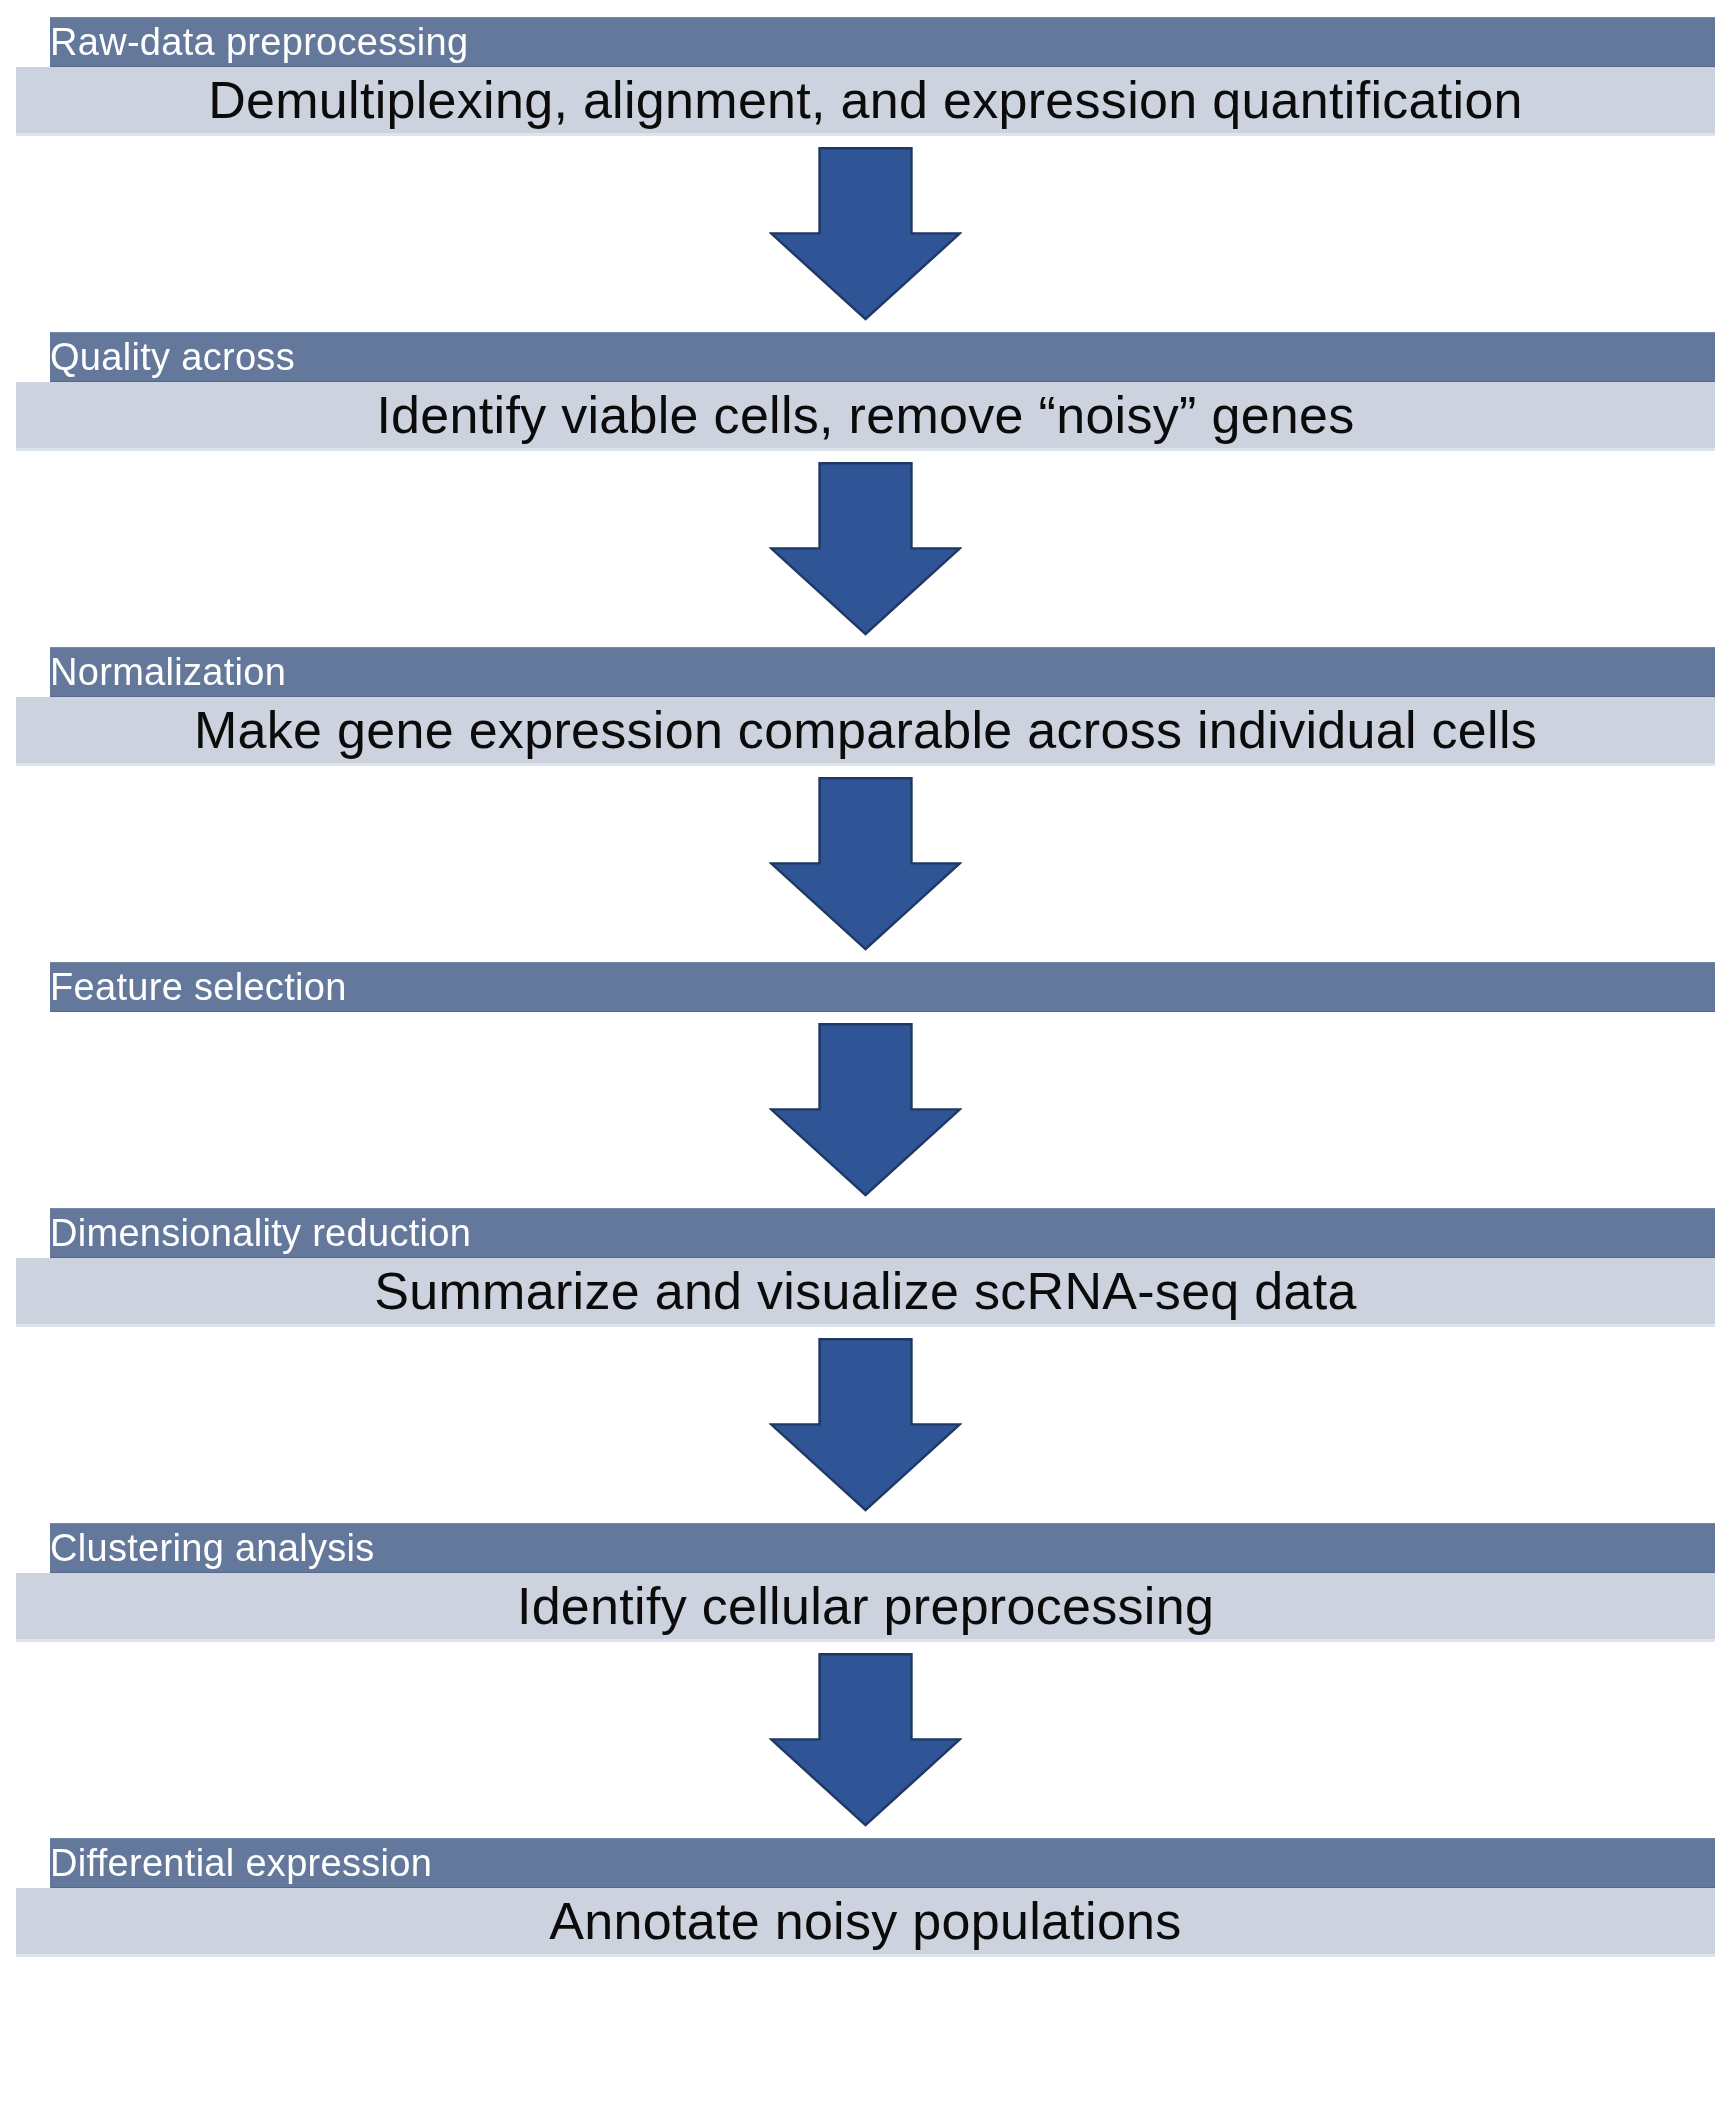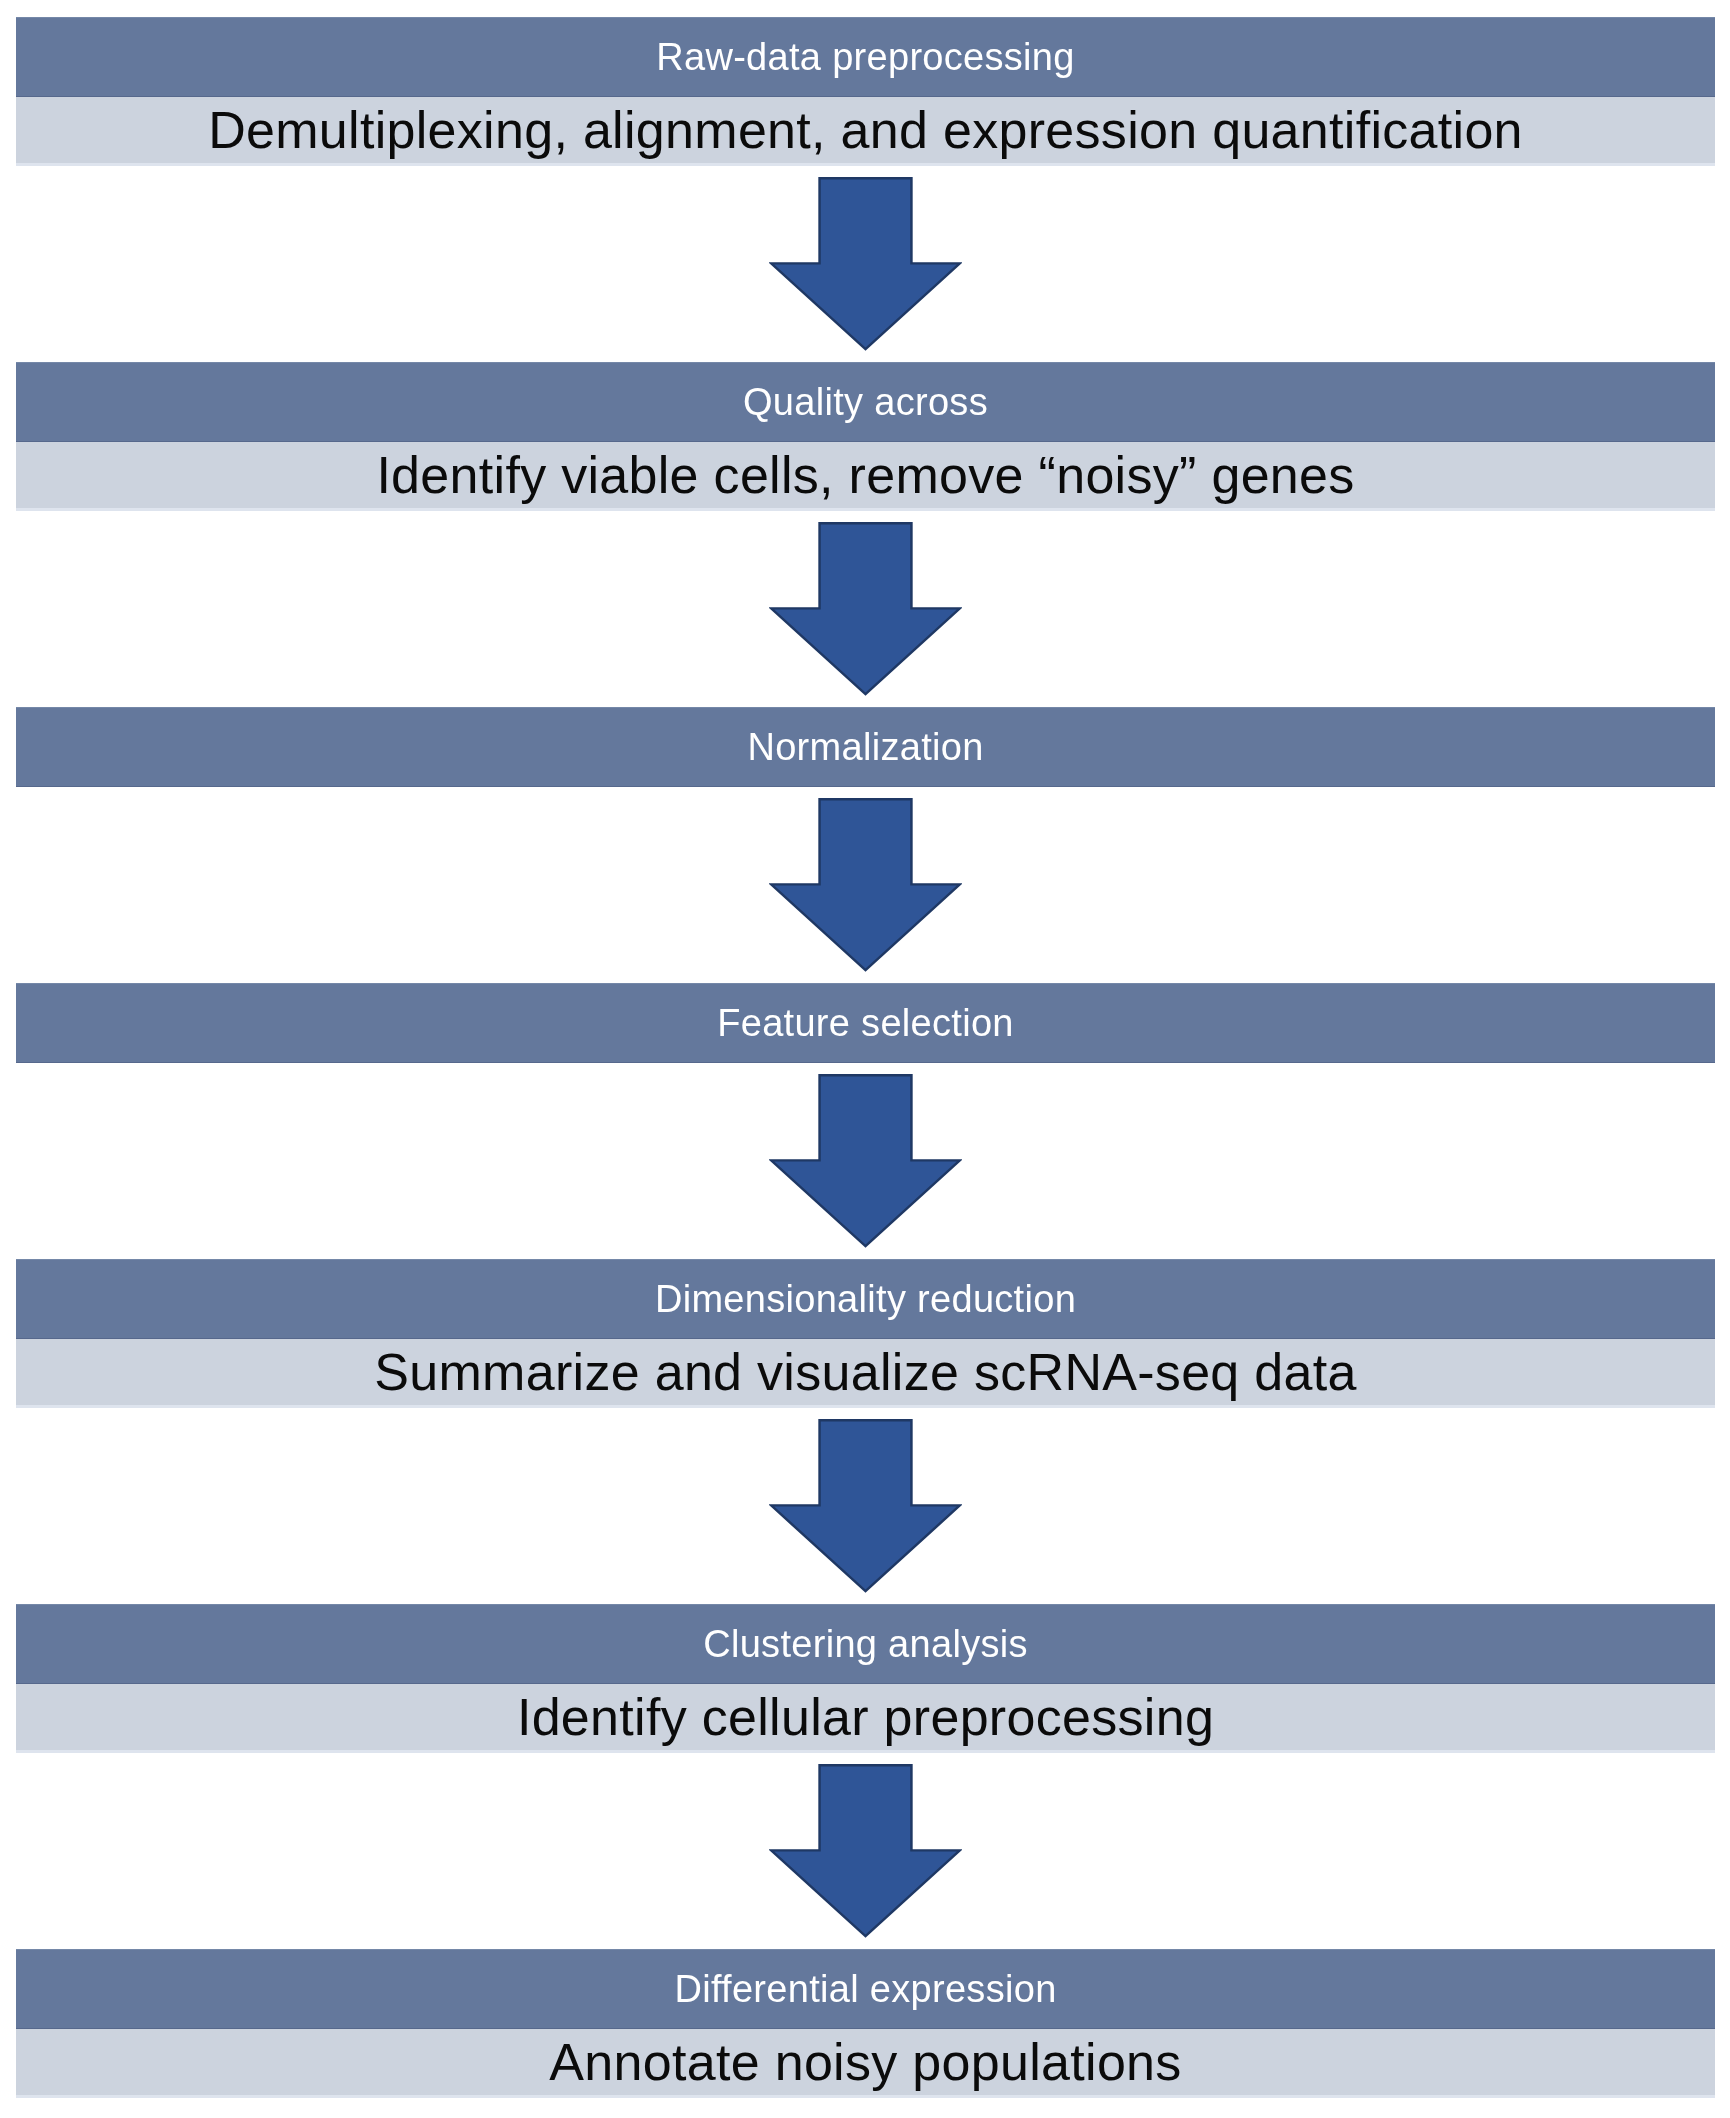--- a/index.html
+++ b/index.html
@@ -15,28 +15,29 @@
     background: #ffffff;
     overflow: hidden;
   }
   .flow {
     padding-top: 17.3px;
   }
   .step {
     margin: 0 16px;
   }
   .step-header {
-    height: 80px;
+    height: 50px;
     background: var(--header-bg, #64789C);
     border-top: 1.2px solid #7588a8;
     border-bottom: 1.9px solid #56688c;
     display: flex;
     align-items: center;
-    justify-content: center;
+    justify-content: flex-start;
     box-sizing: border-box;
+    margin-left: 34px;
   }
   .step-title {
     color: #ffffff;
     font-size: 38px;
     letter-spacing: 0.3px;
     white-space: nowrap;
   }
   .step-desc {
     height: 69px;
     background: var(--desc-bg, #CCD3DE);
@@ -99,20 +100,23 @@
     <div class="arrow-wrap">
       <svg viewBox="0 0 312 284" xmlns="http://www.w3.org/2000/svg">
         <polygon points="81,2 231,2 231,141 310,141 156,281 2,141 81,141" stroke="#1F3864" stroke-width="4" stroke-linejoin="miter" fill="#2F5597"></polygon>
       </svg>
     </div>
 
     <section class="step">
       <div class="step-header">
         <span class="step-title">Normalization</span>
       </div>
+      <div class="step-desc">
+        <span class="step-desc-text">Make gene expression comparable across individual cells</span>
+      </div>
     </section>
 
     <div class="arrow-wrap">
       <svg viewBox="0 0 312 284" xmlns="http://www.w3.org/2000/svg">
         <polygon points="81,2 231,2 231,141 310,141 156,281 2,141 81,141" stroke="#1F3864" stroke-width="4" stroke-linejoin="miter" fill="#2F5597"></polygon>
       </svg>
     </div>
 
     <section class="step">
       <div class="step-header">

